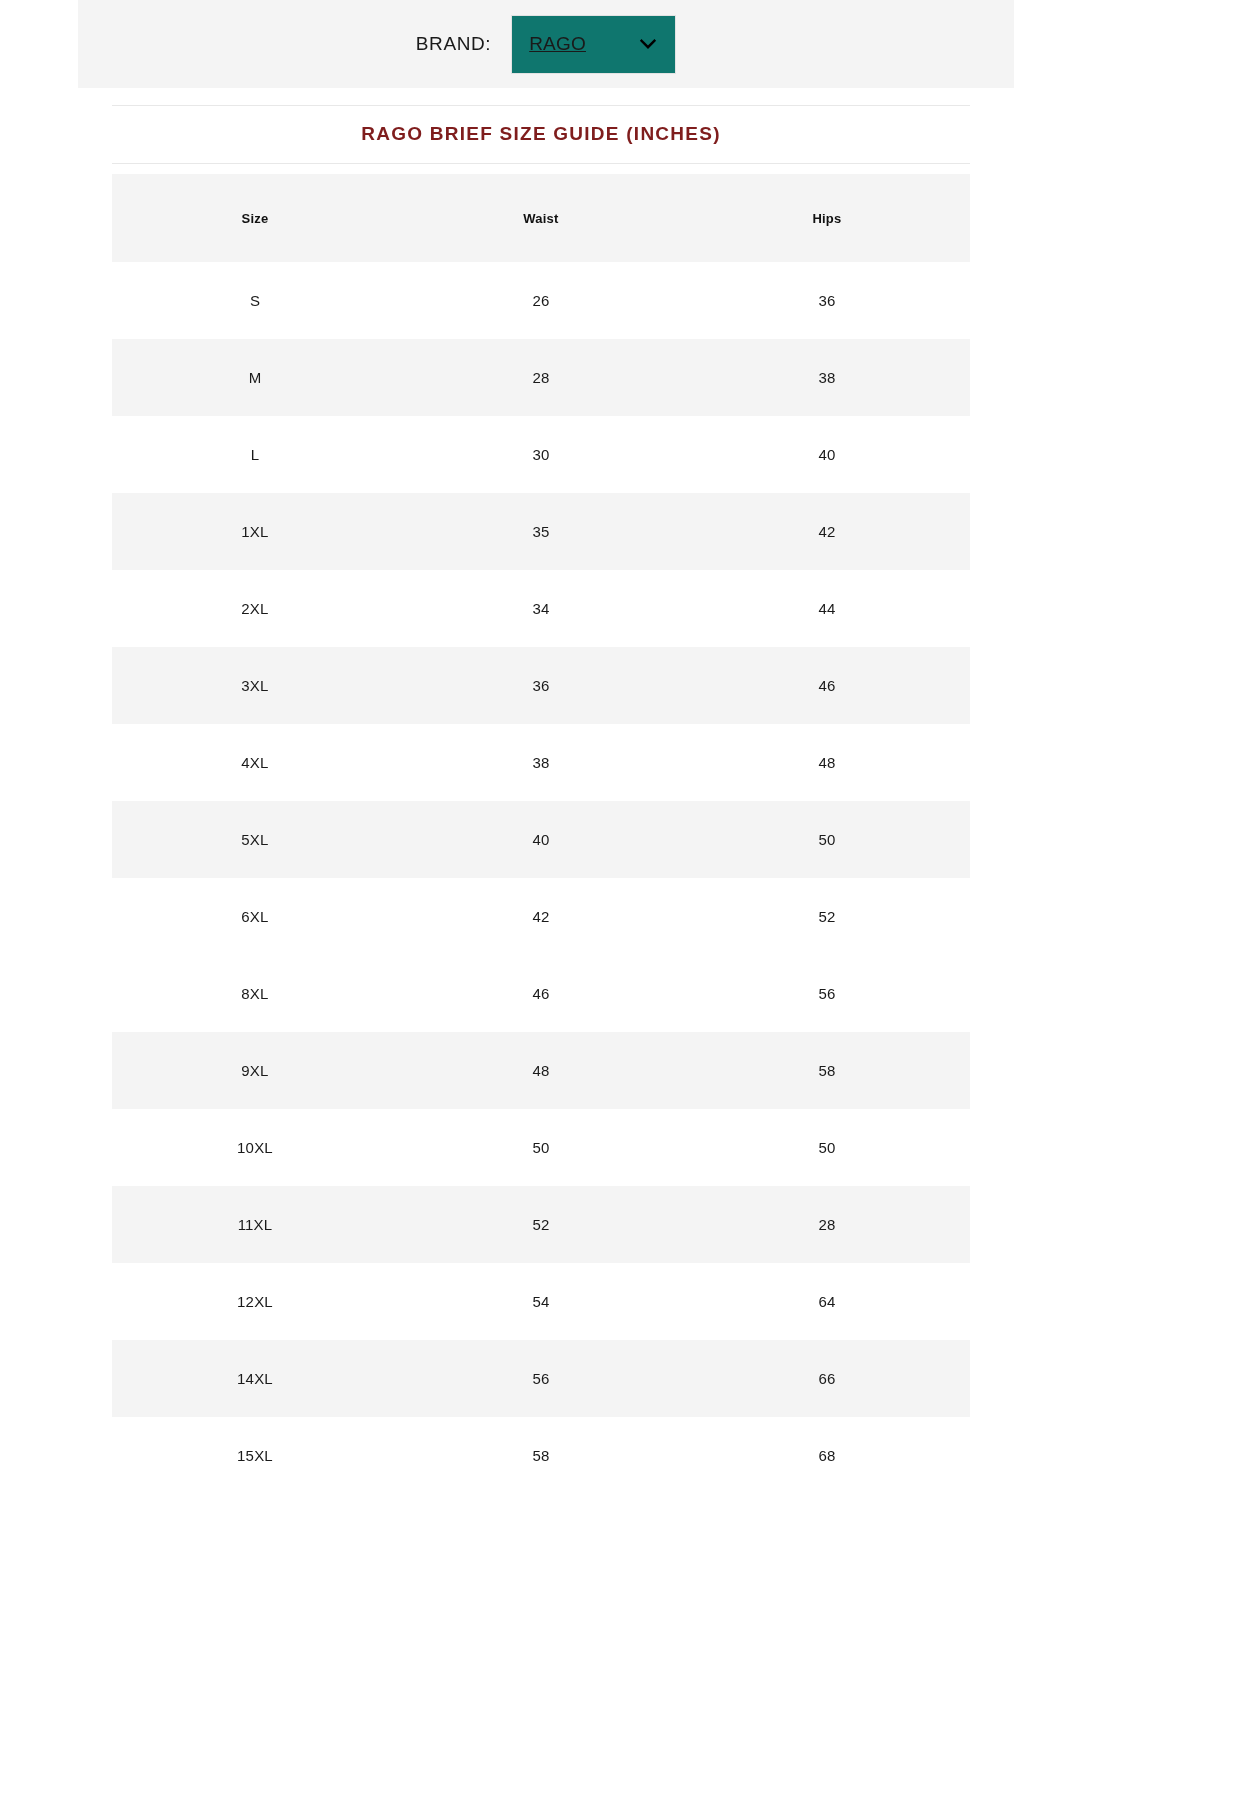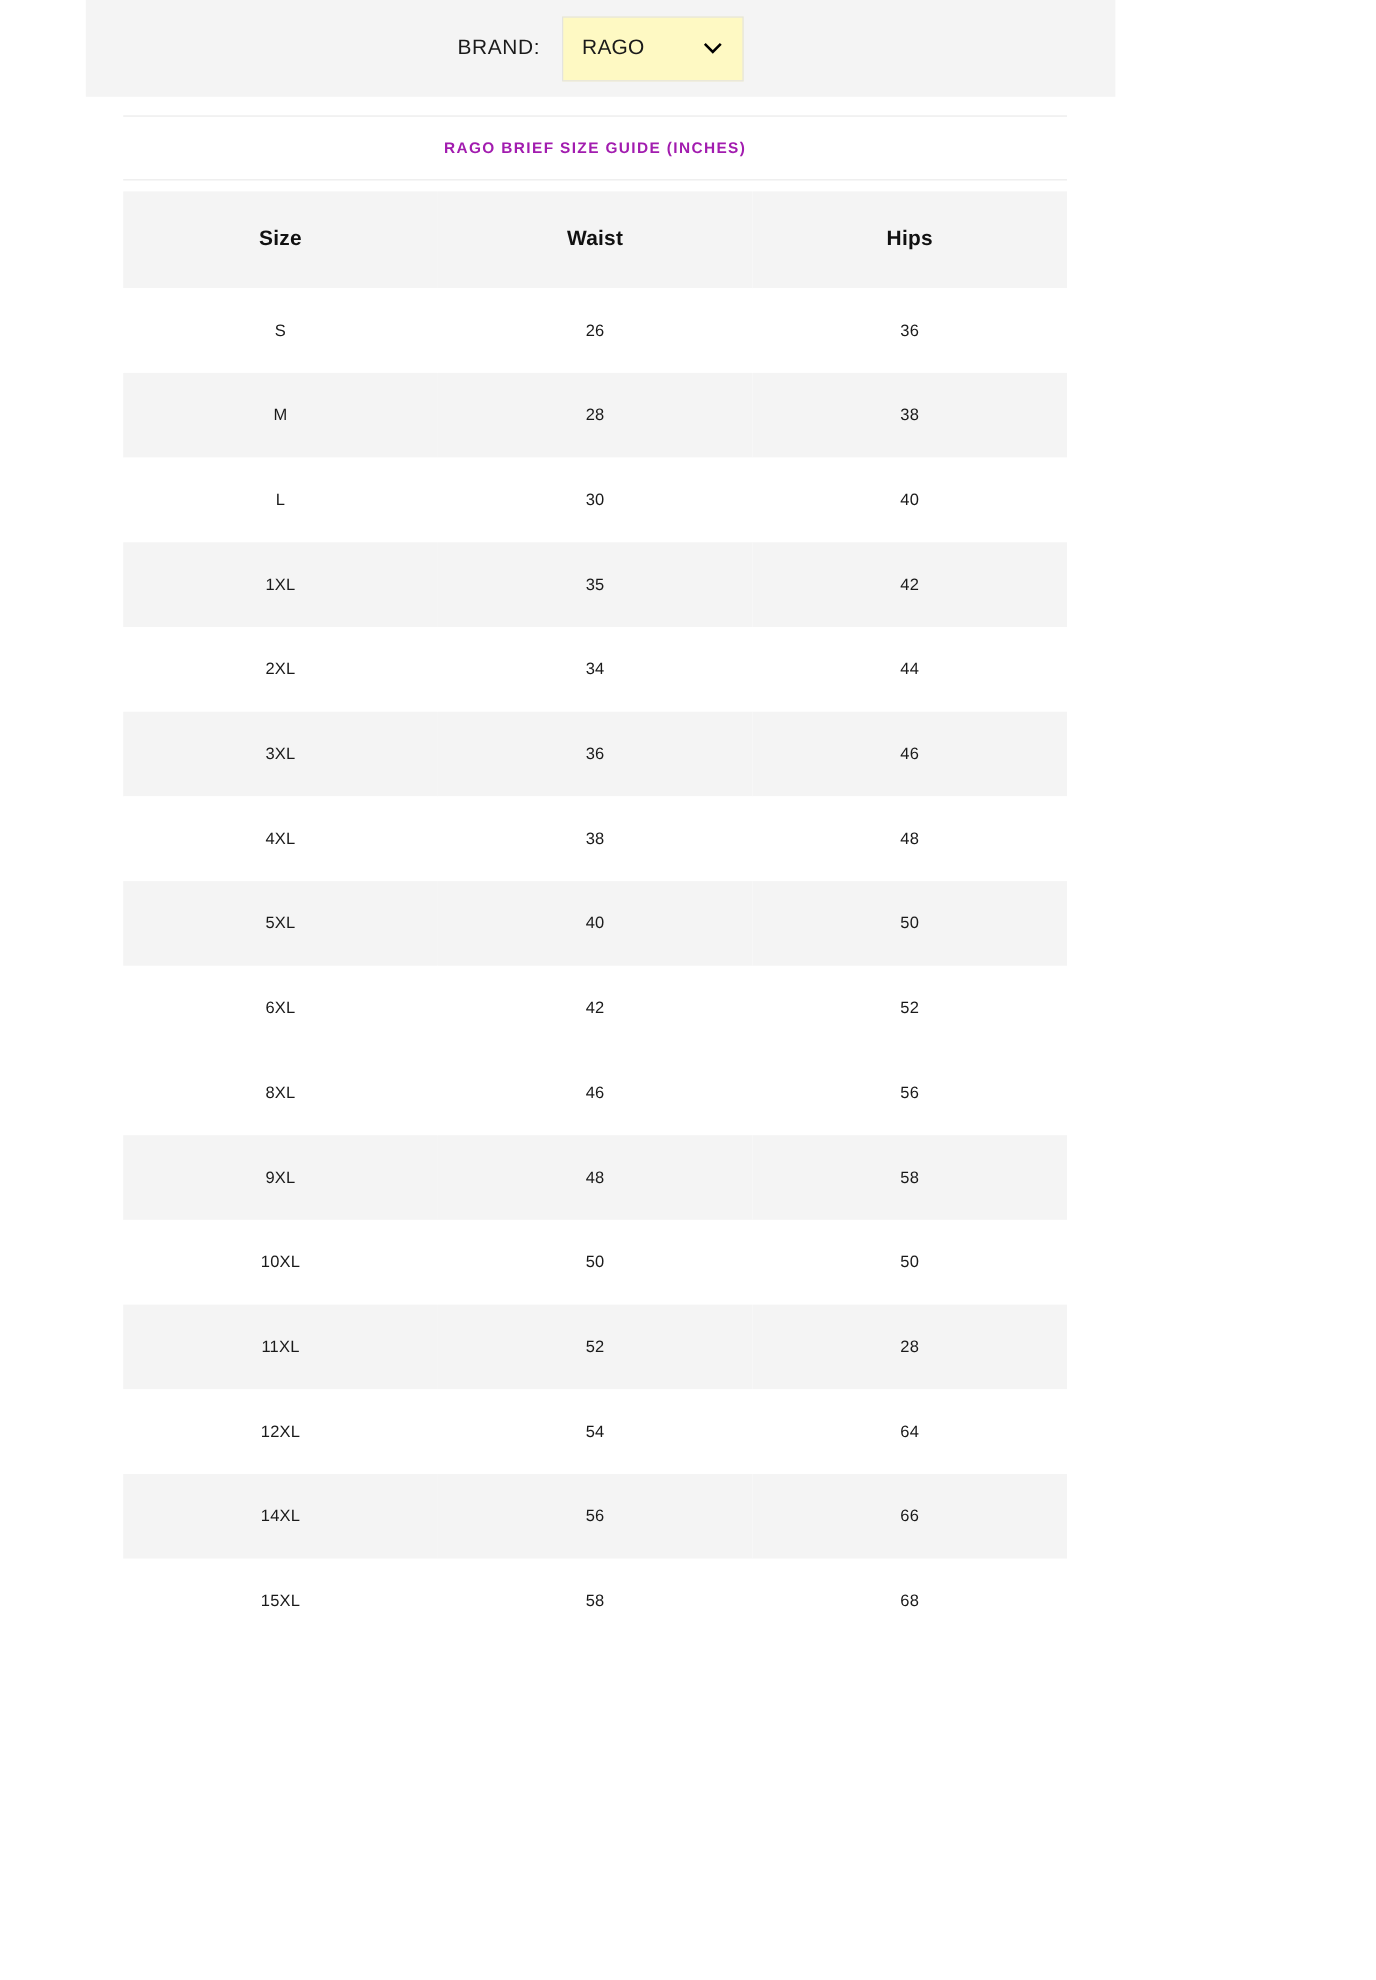--- a/index.html
+++ b/index.html
@@ -18,58 +18,59 @@
     background:#f4f4f4;
     display:flex;align-items:center;justify-content:center;
   }
   .brand-inner{display:flex;align-items:center;gap:20px;}
   .brand-label{
     font-size:19px;letter-spacing:.6px;color:#1a1a1a;
     font-weight:400;white-space:nowrap;
   }
   .brand-select{
     position:relative;width:165px;height:59px;
-    background:#fef9c3;border:1px solid #e2e2e2;
+    background:#0f766e;border:1px solid #e2e2e2;
     display:flex;align-items:center;
     box-sizing:border-box;
     cursor:pointer;
+    text-decoration:underline;
   }
   .brand-select-value{
     font-size:19px;color:#1a1a1a;padding-left:17px;letter-spacing:.2px;
   }
   .chevron{
     position:absolute;right:16px;top:50%;transform:translateY(-50%);
     width:22px;height:22px;display:block;
   }
   .chevron svg{display:block;width:22px;height:22px;}
 
   
   .rule{
     position:absolute;left:112px;width:858px;height:1px;background:#e8e8e8;
   }
   .rule-top{top:105px;}
   .rule-bottom{top:163px;}
   .guide-title{
     position:absolute;left:112px;top:105px;width:858px;height:58px;
     display:flex;align-items:center;justify-content:center;
-    font-size:14px;font-weight:bold;letter-spacing:1.25px;
-    color:#a21caf;text-transform:uppercase;
+    font-size:19px;font-weight:bold;letter-spacing:1.25px;
+    color:#7f1d1d;text-transform:uppercase;
   }
 
   
   .size-table{
     position:absolute;left:112px;top:174px;width:858px;
     border-collapse:collapse;table-layout:fixed;
   }
   .size-table col.c-size{width:33.33%;}
   .size-table col.c-waist{width:33.33%;}
   .size-table col.c-hips{width:33.34%;}
   .size-table th{
     height:88px;background:#f4f4f4;
-    font-size:19px;font-weight:bold;color:#111111;
+    font-size:13px;font-weight:bold;color:#111111;
     text-align:center;vertical-align:middle;letter-spacing:.2px;
     padding:0;
   }
   .size-table td{
     height:77px;
     font-size:15px;font-weight:400;color:#1a1a1a;
     text-align:center;vertical-align:middle;letter-spacing:.2px;
     padding:0;
   }
   .size-table tbody tr.odd td{background:#ffffff;}

